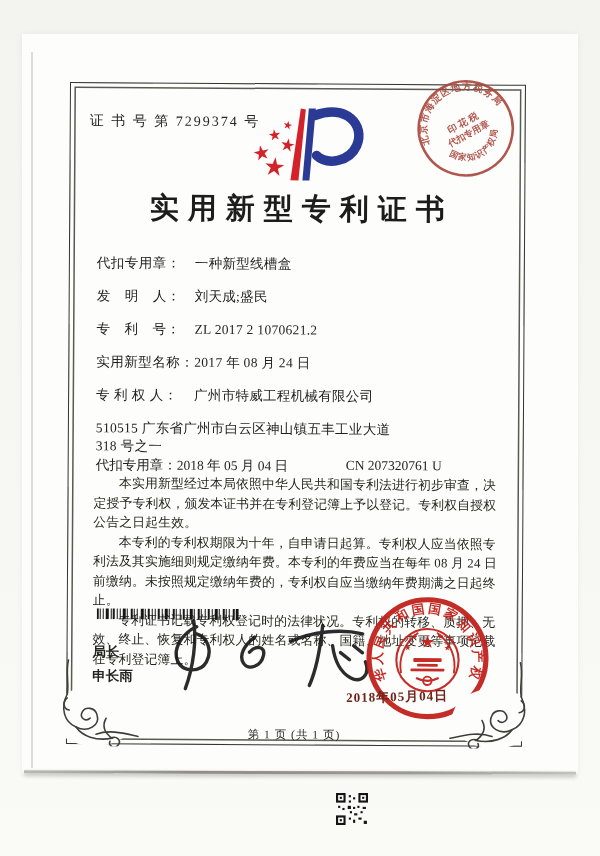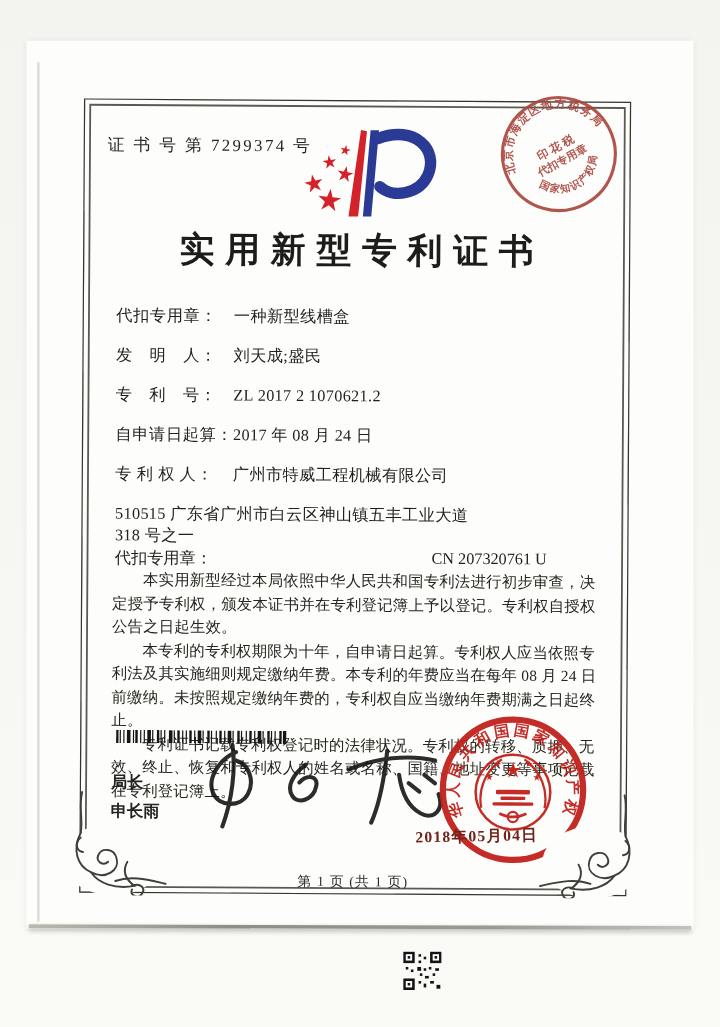--- a/index.html
+++ b/index.html
@@ -105,38 +105,39 @@
     </div>
     <div class="frow" style="top:33px">
       <span class="flabel">发　明　人：</span>
       <span class="fvalue">刘天成;盛民</span>
     </div>
     <div class="frow" style="top:66px">
       <span class="flabel">专　利　号：</span>
       <span class="fvalue">ZL 2017 2 1070621.2</span>
     </div>
     <div class="frow" style="top:99px">
-      <span class="flabel">自申请日起算：</span>
+      <span class="flabel">实用新型名称：</span>
       <span class="fvalue">2017 年 08 月 24 日</span>
     </div>
     <div class="frow" style="top:132px">
       <span class="flabel">专 利 权 人：</span>
       <span class="fvalue">广州市特威工程机械有限公司</span>
     </div>
     <div class="frow" style="top:165px">
       <span class="fvalue" style="width:296px;flex:none;">510515 广东省广州市白云区神山镇五丰工业大道 318 号之一</span>
     </div>
   </div>
 
   <div class="grant-row">
     <span class="grant-left">
       <span>代扣专用章：</span>
+      <span>2018 年 05 月 04 日</span>
     </span>
     <span class="grant-right">
-      <span style="margin-left:16px">CN 207320761 U</span>
+      <span style="margin-left:2px">CN 207320761 U</span>
     </span>
   </div>
 
   <div class="paras">
     <p>本实用新型经过本局依照中华人民共和国专利法进行初步审查，决定授予专利权，颁发本证书并在专利登记簿上予以登记。专利权自授权公告之日起生效。</p>
     <p>本专利的专利权期限为十年，自申请日起算。专利权人应当依照专利法及其实施细则规定缴纳年费。本专利的年费应当在每年 08 月 24 日前缴纳。未按照规定缴纳年费的，专利权自应当缴纳年费期满之日起终止。</p>
     <p>专利证书记载专利权登记时的法律状况。专利权的转移、质押、无效、终止、恢复和专利权人的姓名或名称、国籍、地址变更等事项记载在专利登记簿上。</p>
   </div>
 
   <svg class="barcode" viewBox="0 0 142 11" preserveAspectRatio="none">

